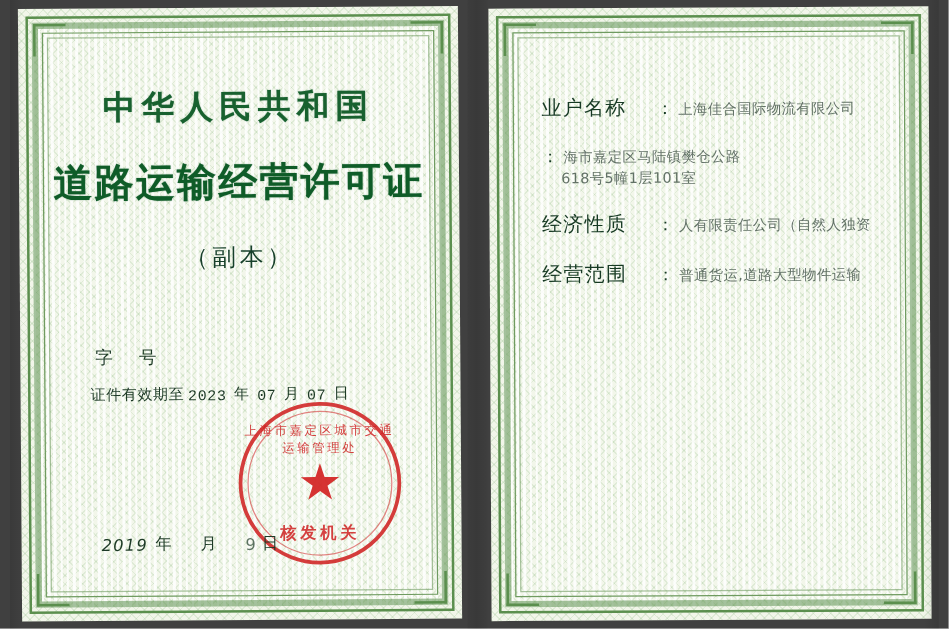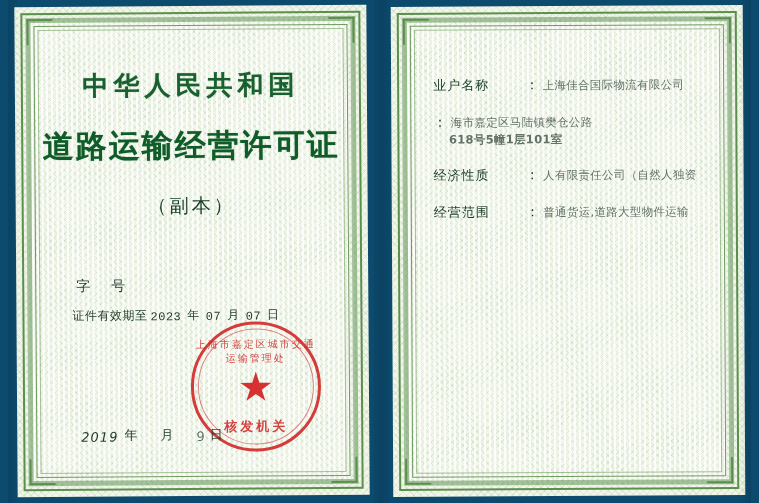--- a/index.html
+++ b/index.html
@@ -10,21 +10,21 @@
   body {
     width: 759px;
     height: 503px;
     font-family: "Liberation Sans", sans-serif;
     overflow: hidden;
   }
   .page {
     position: relative;
     width: 759px;
     height: 503px;
-    background: #0c4a6e;
+    background: #404040;
   }
 
   
   .cert {
     position: absolute;
     top: 6px;
     height: 490px;
     background:
       repeating-linear-gradient(
         45deg,
@@ -267,21 +267,21 @@
   .field {
     display: flex;
     align-items: baseline;
     margin-bottom: 19px;
   }
   .field-label {
     flex: 0 0 auto;
     width: 92px;
     text-align: justify;
     font-family: Liberation Sans, sans-serif;
-    font-size: 13px;
+    font-size: 16px;
     color: #173a24;
     letter-spacing: 1px;
     white-space: nowrap;
   }
   .field-colon {
     margin: 0 4px 0 0;
     font-family: "DejaVu Serif", serif;
     font-size: 13.5px;
     color: #173a24;
   }
@@ -290,21 +290,20 @@
     font-family: "DejaVu Sans", sans-serif;
     font-size: 11.5px;
     color: #4a5b50;
     line-height: 1.45;
     opacity: 0.85;
     letter-spacing: 0.3px;
   }
   .field-value .line2 {
     display: block;
     margin-left: -2px;
-    font-weight: bold;
   }
 
   
   .gutter {
     position: absolute;
     left: 374px;
     top: 0;
     width: 16px;
     height: 503px;
     background: linear-gradient(to right,

